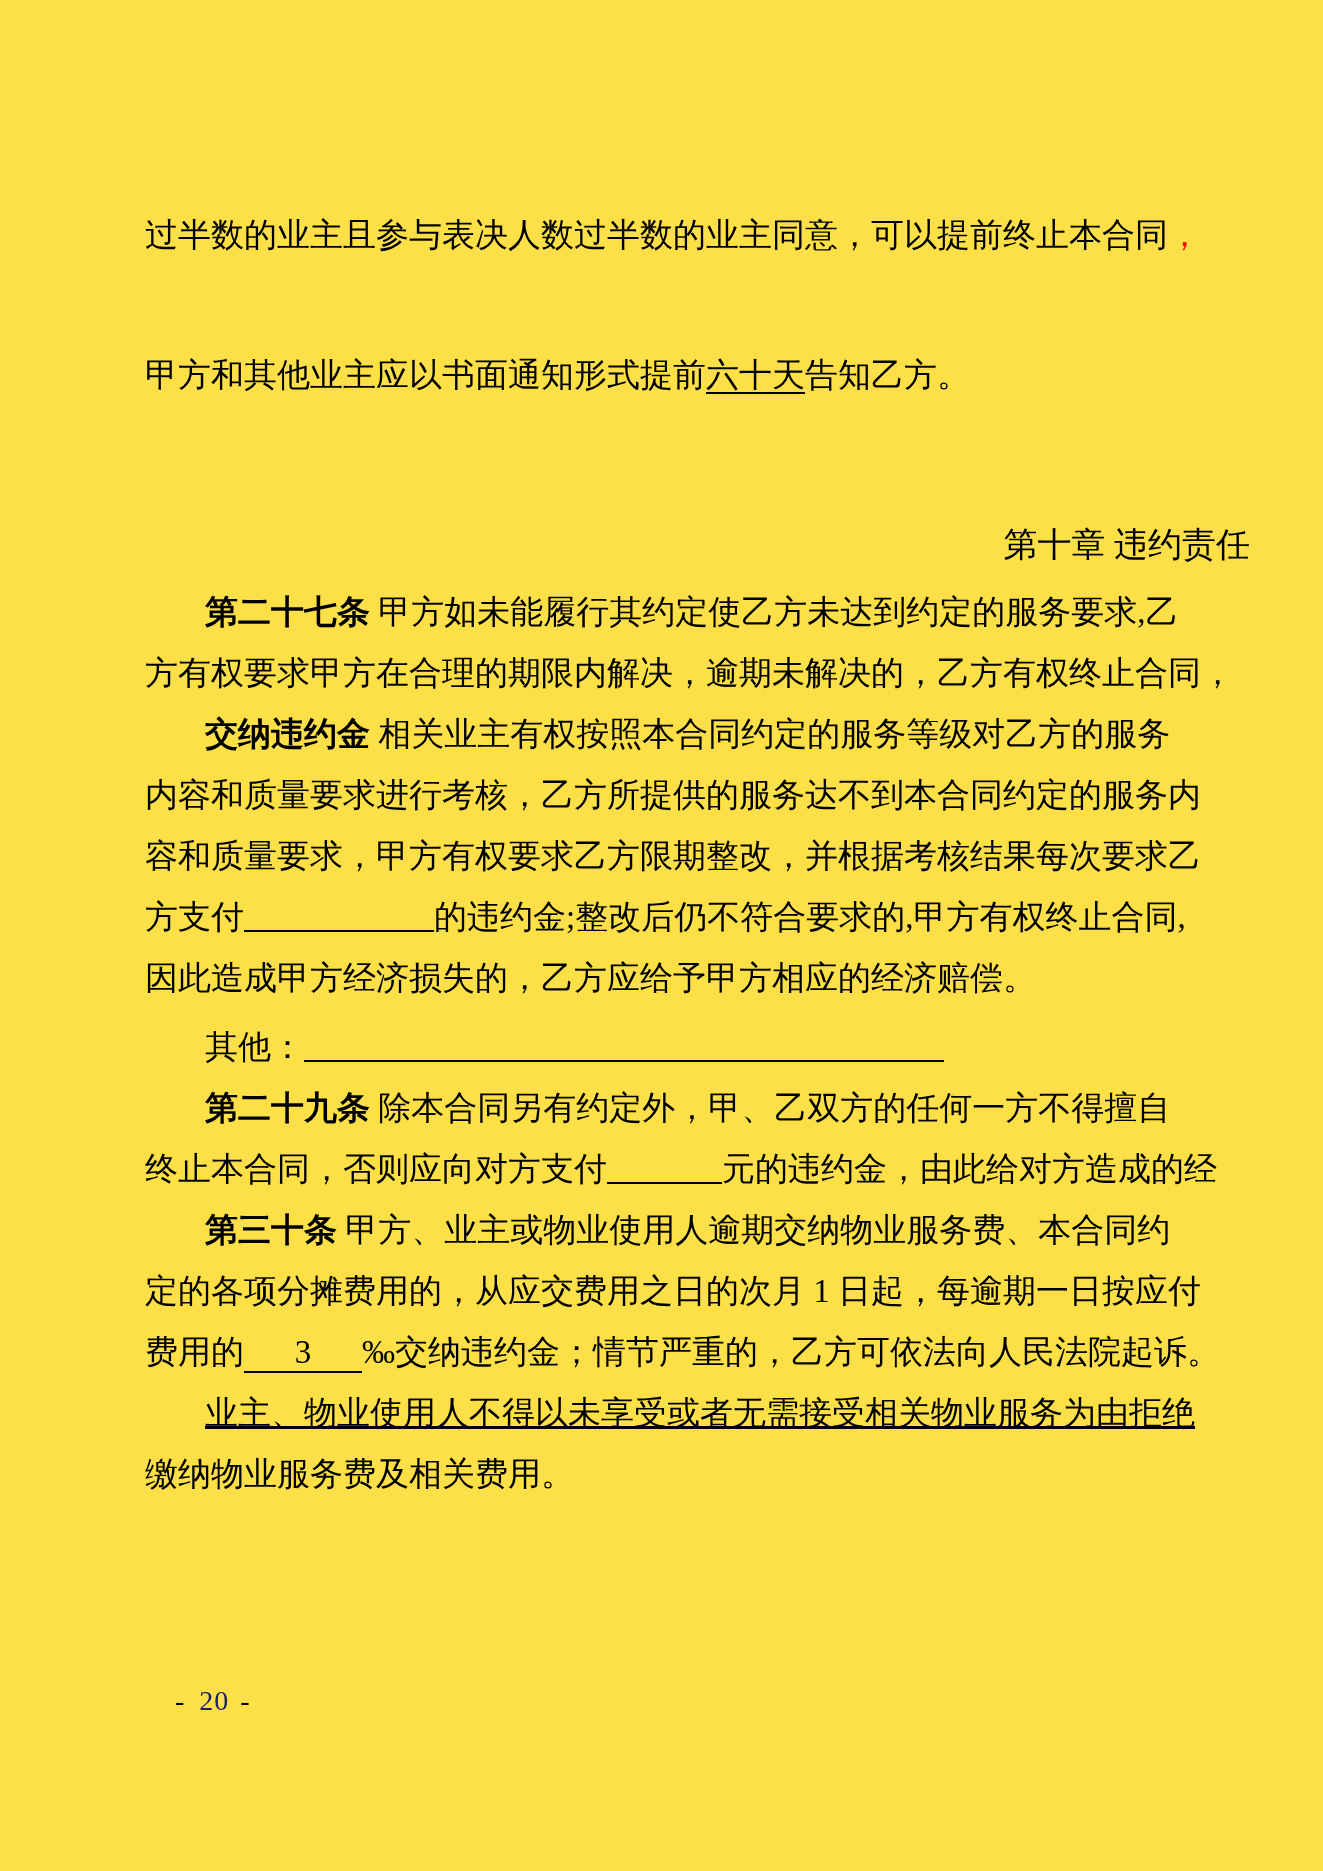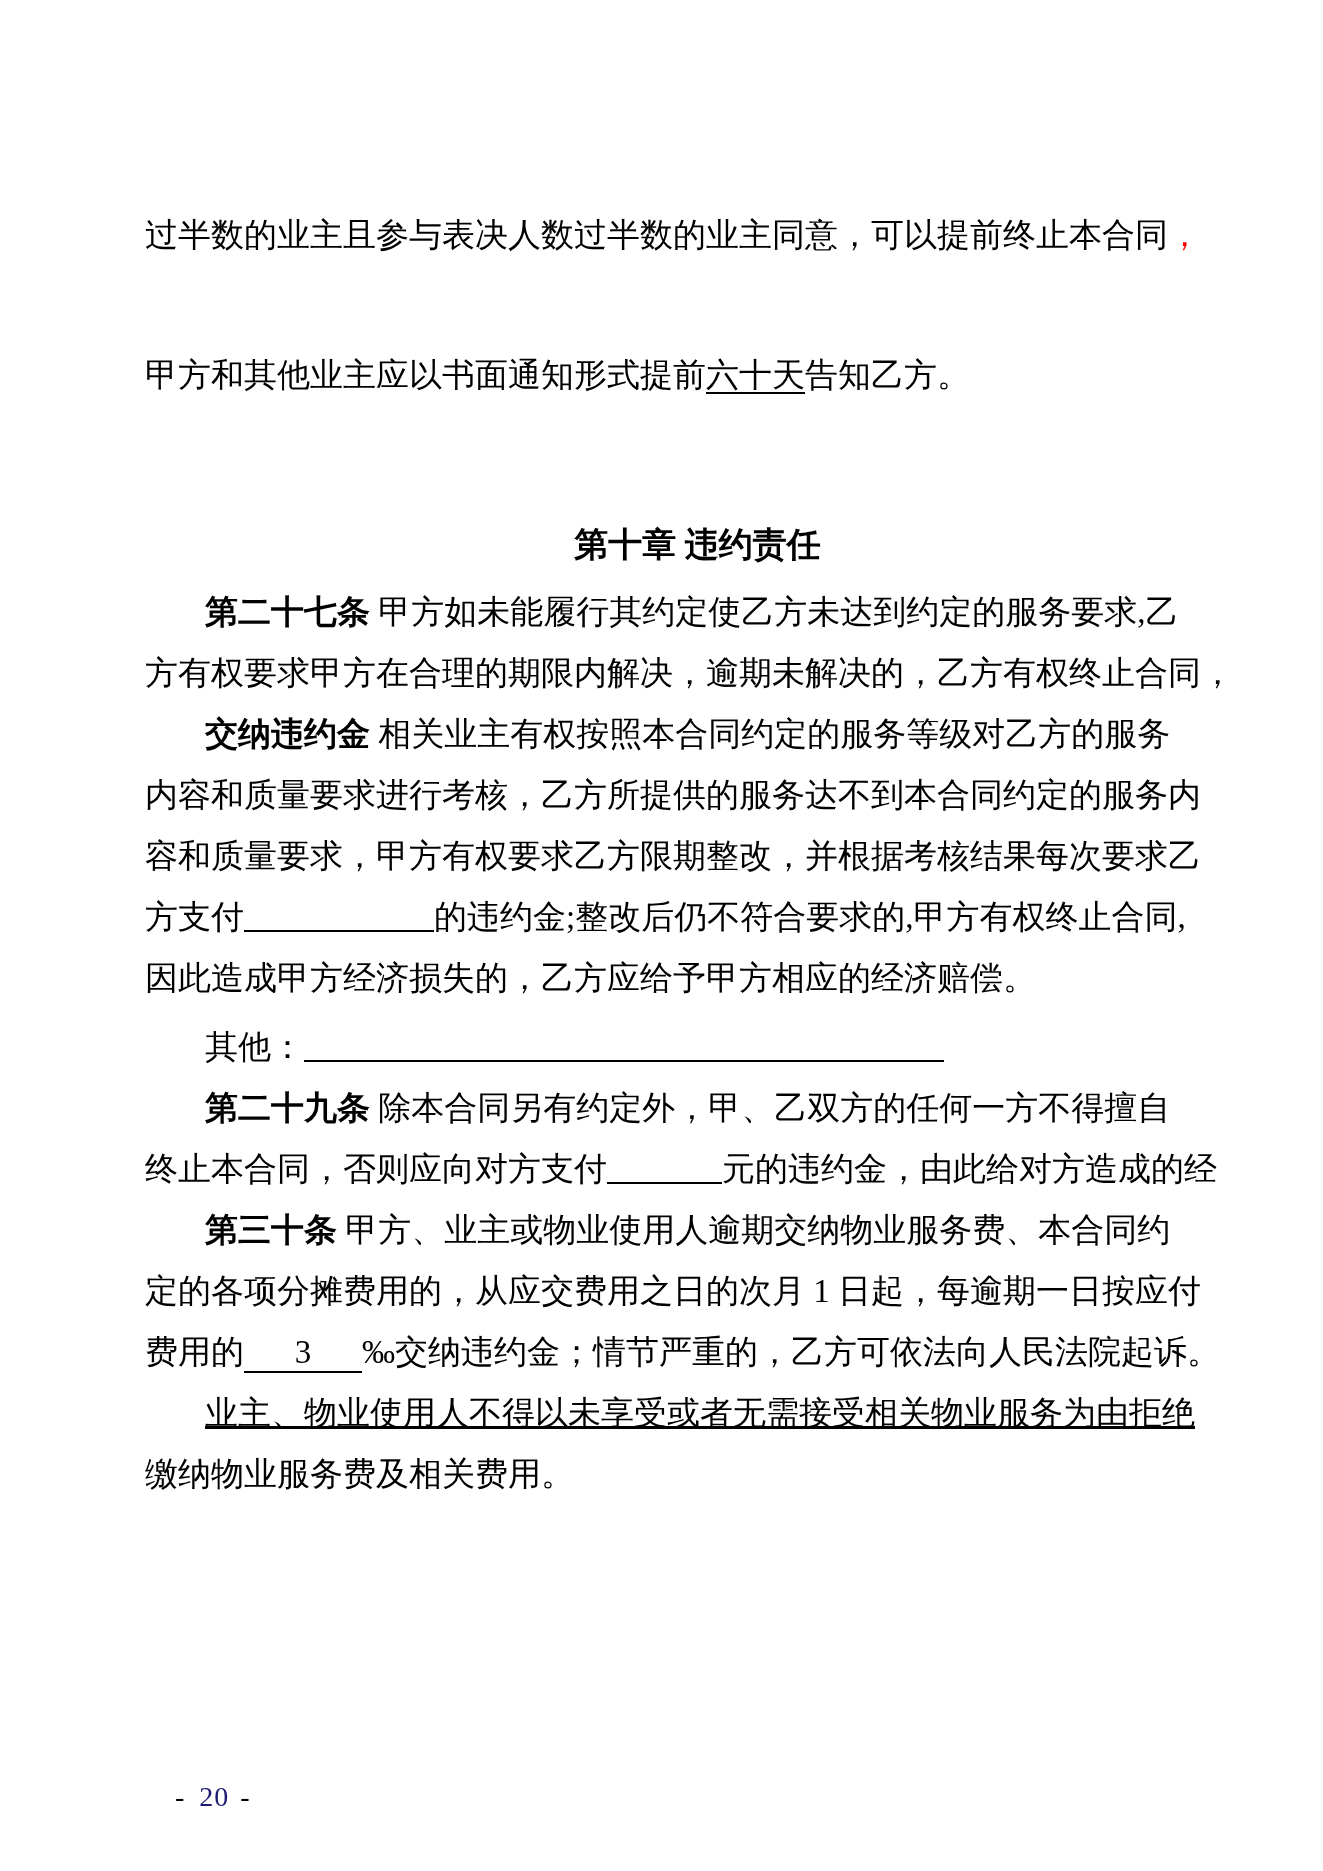--- a/index.html
+++ b/index.html
@@ -2,21 +2,21 @@
 <html><head>
 <meta charset="utf-8">
 <style>
   html,body{margin:0;padding:0;}
   body{background:#888;}
   .page{
     position:relative;
     width:1323px;
     height:1871px;
     margin:0 auto;
-    background:#ffffff;
+    background:#fde047;
     font-family:"Liberation Serif","DejaVu Serif",serif;
     color:#000;
     overflow:hidden;
   }
   .doc-body{
     position:absolute;
     left:145px;
     top:0;
     width:1105px;
   }
@@ -47,36 +47,36 @@
   .seg-ublank{
     display:inline-block;
     text-align:center;
     line-height:normal;
     border-bottom:2px solid #000;
     vertical-align:baseline;
   }
   .footer{
     position:absolute;
     left:175px;
-    top:1780px;
+    top:1684px;
     font-size:28px;
     line-height:34px;
     letter-spacing:4px;
     color:#000;
   }
   .footer .pagenum{color:#1b1b70;letter-spacing:1px;}
 </style>
 </head>
 <body>
 
 <div class="page">
   <div class="doc-body">
       <div class="line" style="margin-top: 205px;"><span class="seg-normal">过半数的业主且参与表决人数过半数的业主同意，可以提前终止本合同</span><span class="seg-red">，</span></div>
       <div class="line" style="margin-top: 79px;"><span class="seg-normal">甲方和其他业主应以书面通知形式提前</span><span class="seg-underline">六十天</span><span class="seg-normal">告知乙方。</span></div>
-      <div class="line center" style="margin-top: 104px; height: 70px; line-height: 70px; font-size: 34px; font-weight: 700;"><span class="seg-normal">第十章 违约责任</span></div>
+      <div class="line center" style="margin-top: 104px; height: 70px; line-height: 70px; font-size: 34px; font-weight: 400; text-align: right;"><span class="seg-normal">第十章 违约责任</span></div>
       <div class="line" style="margin-top: 2px; padding-left: 60px;"><span class="seg-bold">第二十七条</span><span class="seg-normal"> 甲方如未能履行其约定使乙方未达到约定的服务要求,乙</span></div>
       <div class="line"><span class="seg-normal">方有权要求甲方在合理的期限内解决，逾期未解决的，乙方有权终止合同，</span></div>
       <div class="line" style="padding-left: 60px;"><span class="seg-bold">交纳违约金</span><span class="seg-normal"> 相关业主有权按照本合同约定的服务等级对乙方的服务</span></div>
       <div class="line"><span class="seg-normal">内容和质量要求进行考核，乙方所提供的服务达不到本合同约定的服务内</span></div>
       <div class="line"><span class="seg-normal">容和质量要求，甲方有权要求乙方限期整改，并根据考核结果每次要求乙</span></div>
       <div class="line"><span class="seg-normal">方支付</span><span class="seg-blank" style="width: 190px;"></span><span class="seg-normal">的违约金;整改后仍不符合要求的,甲方有权终止合同,</span></div>
       <div class="line"><span class="seg-normal">因此造成甲方经济损失的，乙方应给予甲方相应的经济赔偿。</span></div>
       <div class="line" style="margin-top: 8px; padding-left: 60px;"><span class="seg-normal">其他：</span><span class="seg-blank" style="width: 640px;"></span></div>
       <div class="line" style="padding-left: 60px;"><span class="seg-bold">第二十九条</span><span class="seg-normal"> 除本合同另有约定外，甲、乙双方的任何一方不得擅自</span></div>
       <div class="line"><span class="seg-normal">终止本合同，否则应向对方支付</span><span class="seg-blank" style="width: 115px;"></span><span class="seg-normal">元的违约金，由此给对方造成的经</span></div>

